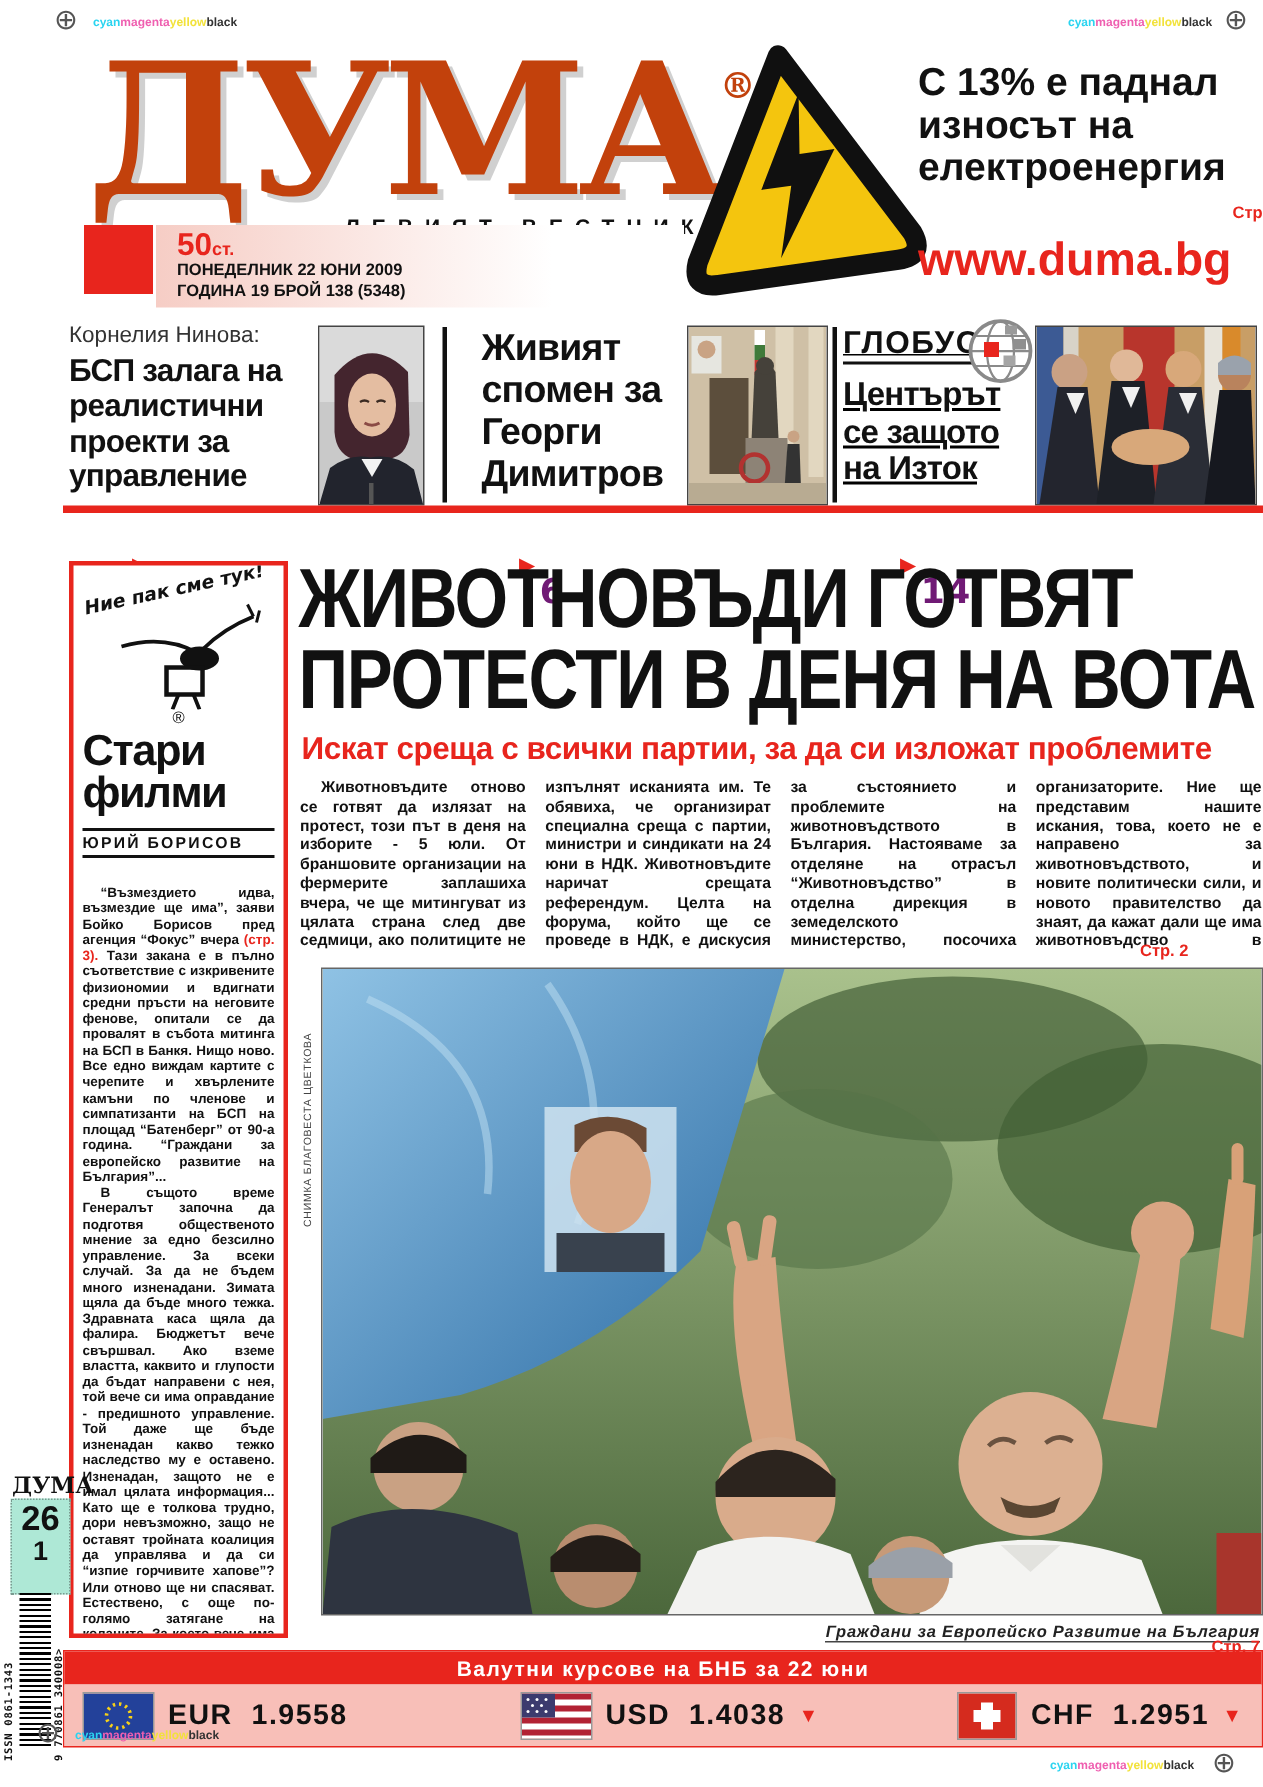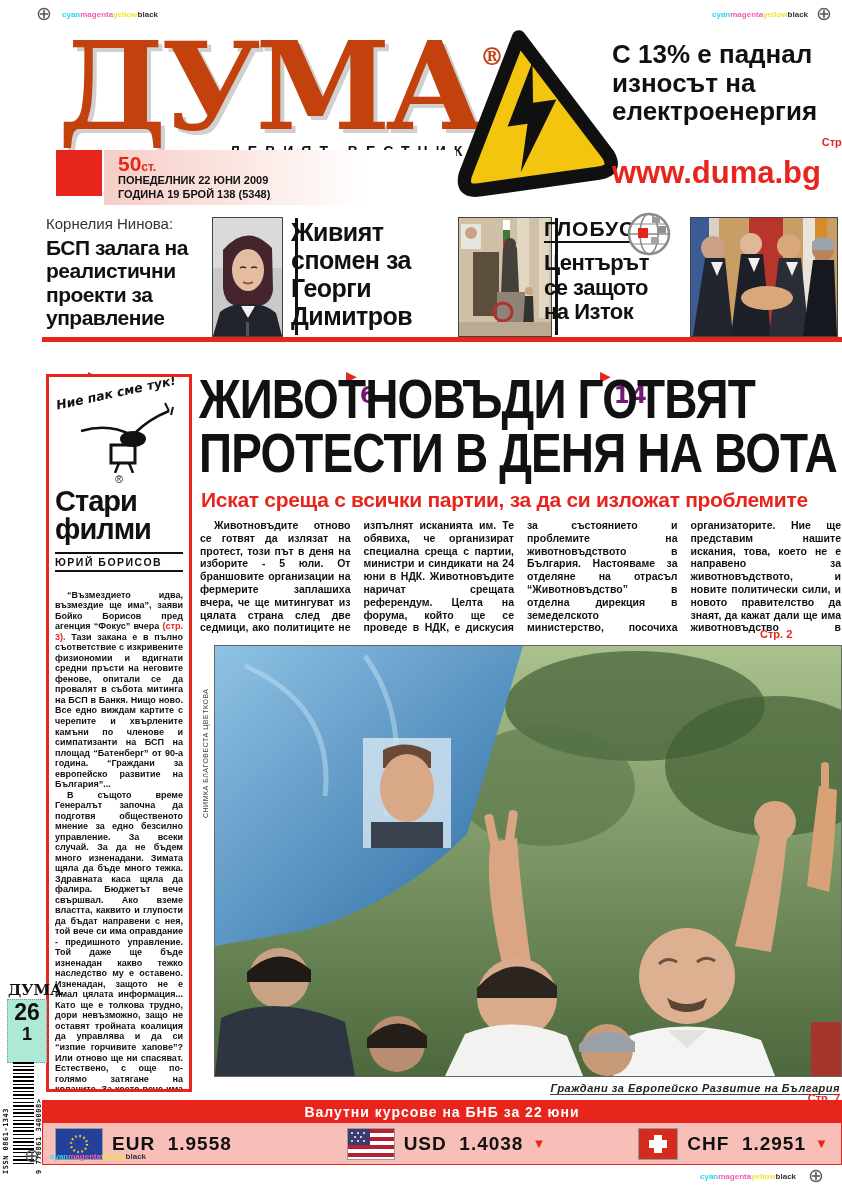--- a/index.html
+++ b/index.html
@@ -133,21 +133,21 @@
       <path d="M27 50 q3 -2 6 0 M38 50 q3 -2 6 0" stroke="#3a2a22" stroke-width="1.5" fill="none"></path>
       <path d="M30 64 q5 3 10 0" stroke="#8a4a45" stroke-width="2" fill="none"></path>
       <path d="M0 118 L7 94 Q20 84 34 87 Q50 84 63 95 L69 118 Z" fill="#22242d"></path>
       <path d="M28 88 L35 100 L42 88 Z" fill="#f2f2f2"></path>
       <rect x="33" y="104" width="3" height="14" fill="#555"></rect>
     </svg>
   </div>
 
   <div class="abs vline" style="left:295px;top:218px;height:117px;"></div>
 
-  <div class="abs" style="left:291px;top:215px;width:148px;">
+  <div class="abs" style="left:321px;top:215px;width:148px;">
     <div class="t-title big">Живият спомен за Георги Димитров</div>
   </div>
 
   <div class="abs photo" style="left:458px;top:217px;width:92px;height:118px;">
     <svg width="92" height="118" viewBox="0 0 92 118">
       <rect width="92" height="118" fill="#cfc0a6"></rect>
       <rect x="58" y="0" width="12" height="100" fill="#e2d7c0"></rect>
       <rect x="80" y="0" width="10" height="100" fill="#e2d7c0"></rect>
       <rect x="14" y="34" width="26" height="64" fill="#5c4e3c"></rect>
       <rect x="2" y="6" width="20" height="25" fill="#e6e6e0"></rect>
@@ -160,21 +160,21 @@
       <rect x="38" y="74" width="28" height="30" fill="#8d8376"></rect>
       <circle cx="44" cy="94" r="9" fill="none" stroke="#b23230" stroke-width="3"></circle>
       <path d="M66 78 L74 78 L75 108 L64 108 Z" fill="#333"></path>
       <circle cx="70" cy="73" r="4" fill="#c9a384"></circle>
       <rect x="0" y="104" width="92" height="14" fill="#b8ab92"></rect>
     </svg>
   </div>
 
   <div class="abs vline" style="left:555px;top:218px;height:117px;"></div>
 
-  <div class="abs" style="left:544px;top:217px;width:127px;">
+  <div class="abs" style="left:562px;top:217px;width:127px;text-decoration:underline;">
     <span class="globus-word">ГЛОБУС</span>
     <div class="abs" style="left:82px;top:-6px;">
       <svg width="46" height="46" viewBox="0 0 46 46">
         <circle cx="23" cy="23" r="20" fill="#fff" stroke="#8a8a8a" stroke-width="2.5"></circle>
         <ellipse cx="23" cy="23" rx="9" ry="20" fill="none" stroke="#8a8a8a" stroke-width="1.5"></ellipse>
         <line x1="3" y1="23" x2="43" y2="23" stroke="#8a8a8a" stroke-width="1.5"></line>
         <line x1="6" y1="13" x2="40" y2="13" stroke="#8a8a8a" stroke-width="1.2"></line>
         <line x1="6" y1="33" x2="40" y2="33" stroke="#8a8a8a" stroke-width="1.2"></line>
         <rect x="26" y="6" width="8" height="6" fill="#9a9a9a"></rect>
         <rect x="31" y="15" width="9" height="7" fill="#8f8f8f"></rect>

